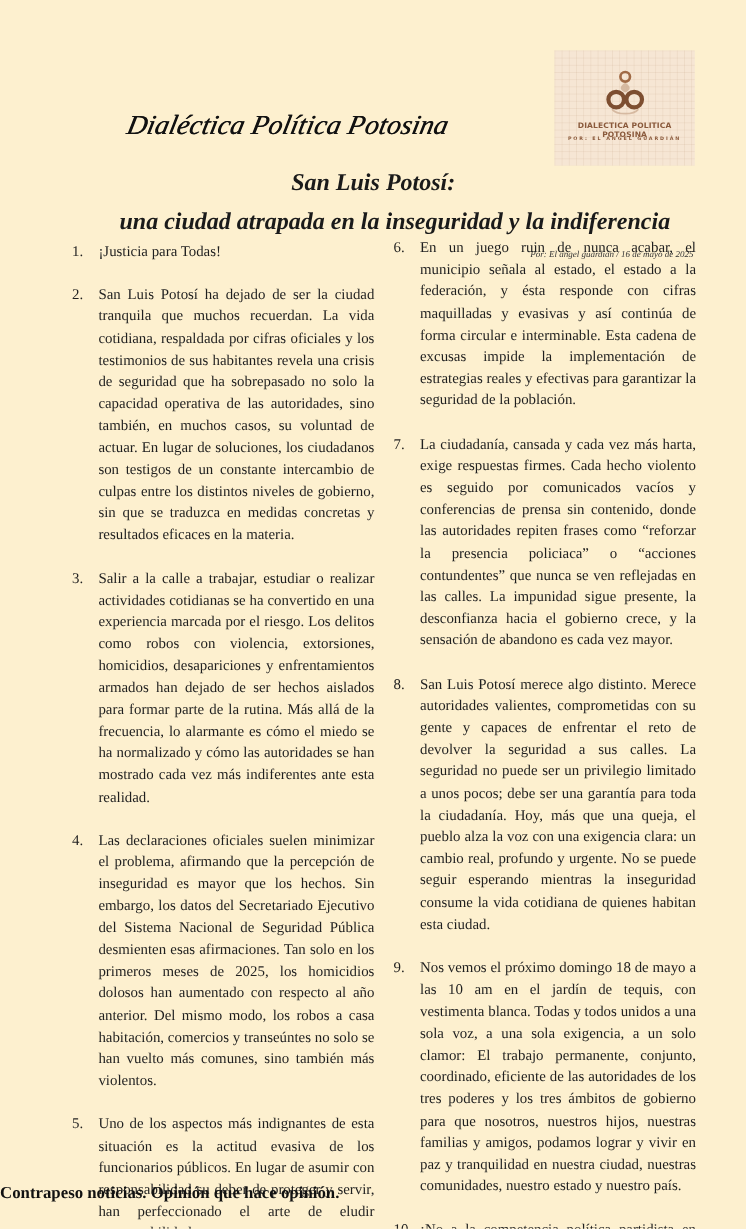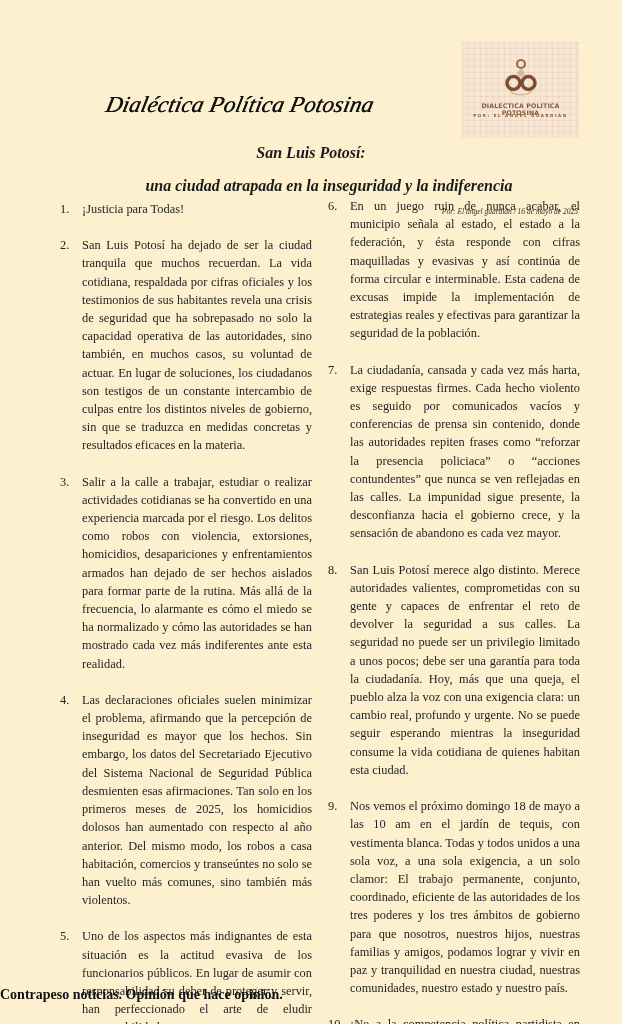--- a/index.html
+++ b/index.html
@@ -66,21 +66,21 @@
     letter-spacing: 1.6px;
   }
   .headline {
     position: absolute;
     left: 0; right: 0;
     top: 143px;
     text-align: center;
     font-family: "Liberation Serif", serif;
     font-weight: bold;
     font-style: italic;
-    font-size: 16px;
+    font-size: 20px;
     line-height: 19px;
   }
   .headline .h2 { display: block; margin-left: 36px; margin-top: 14px; }
   .byline {
     position: absolute;
     right: 44px;
     top: 179px;
     font-family: "Liberation Serif", serif;
     font-style: italic;
     font-size: 7.5px;

